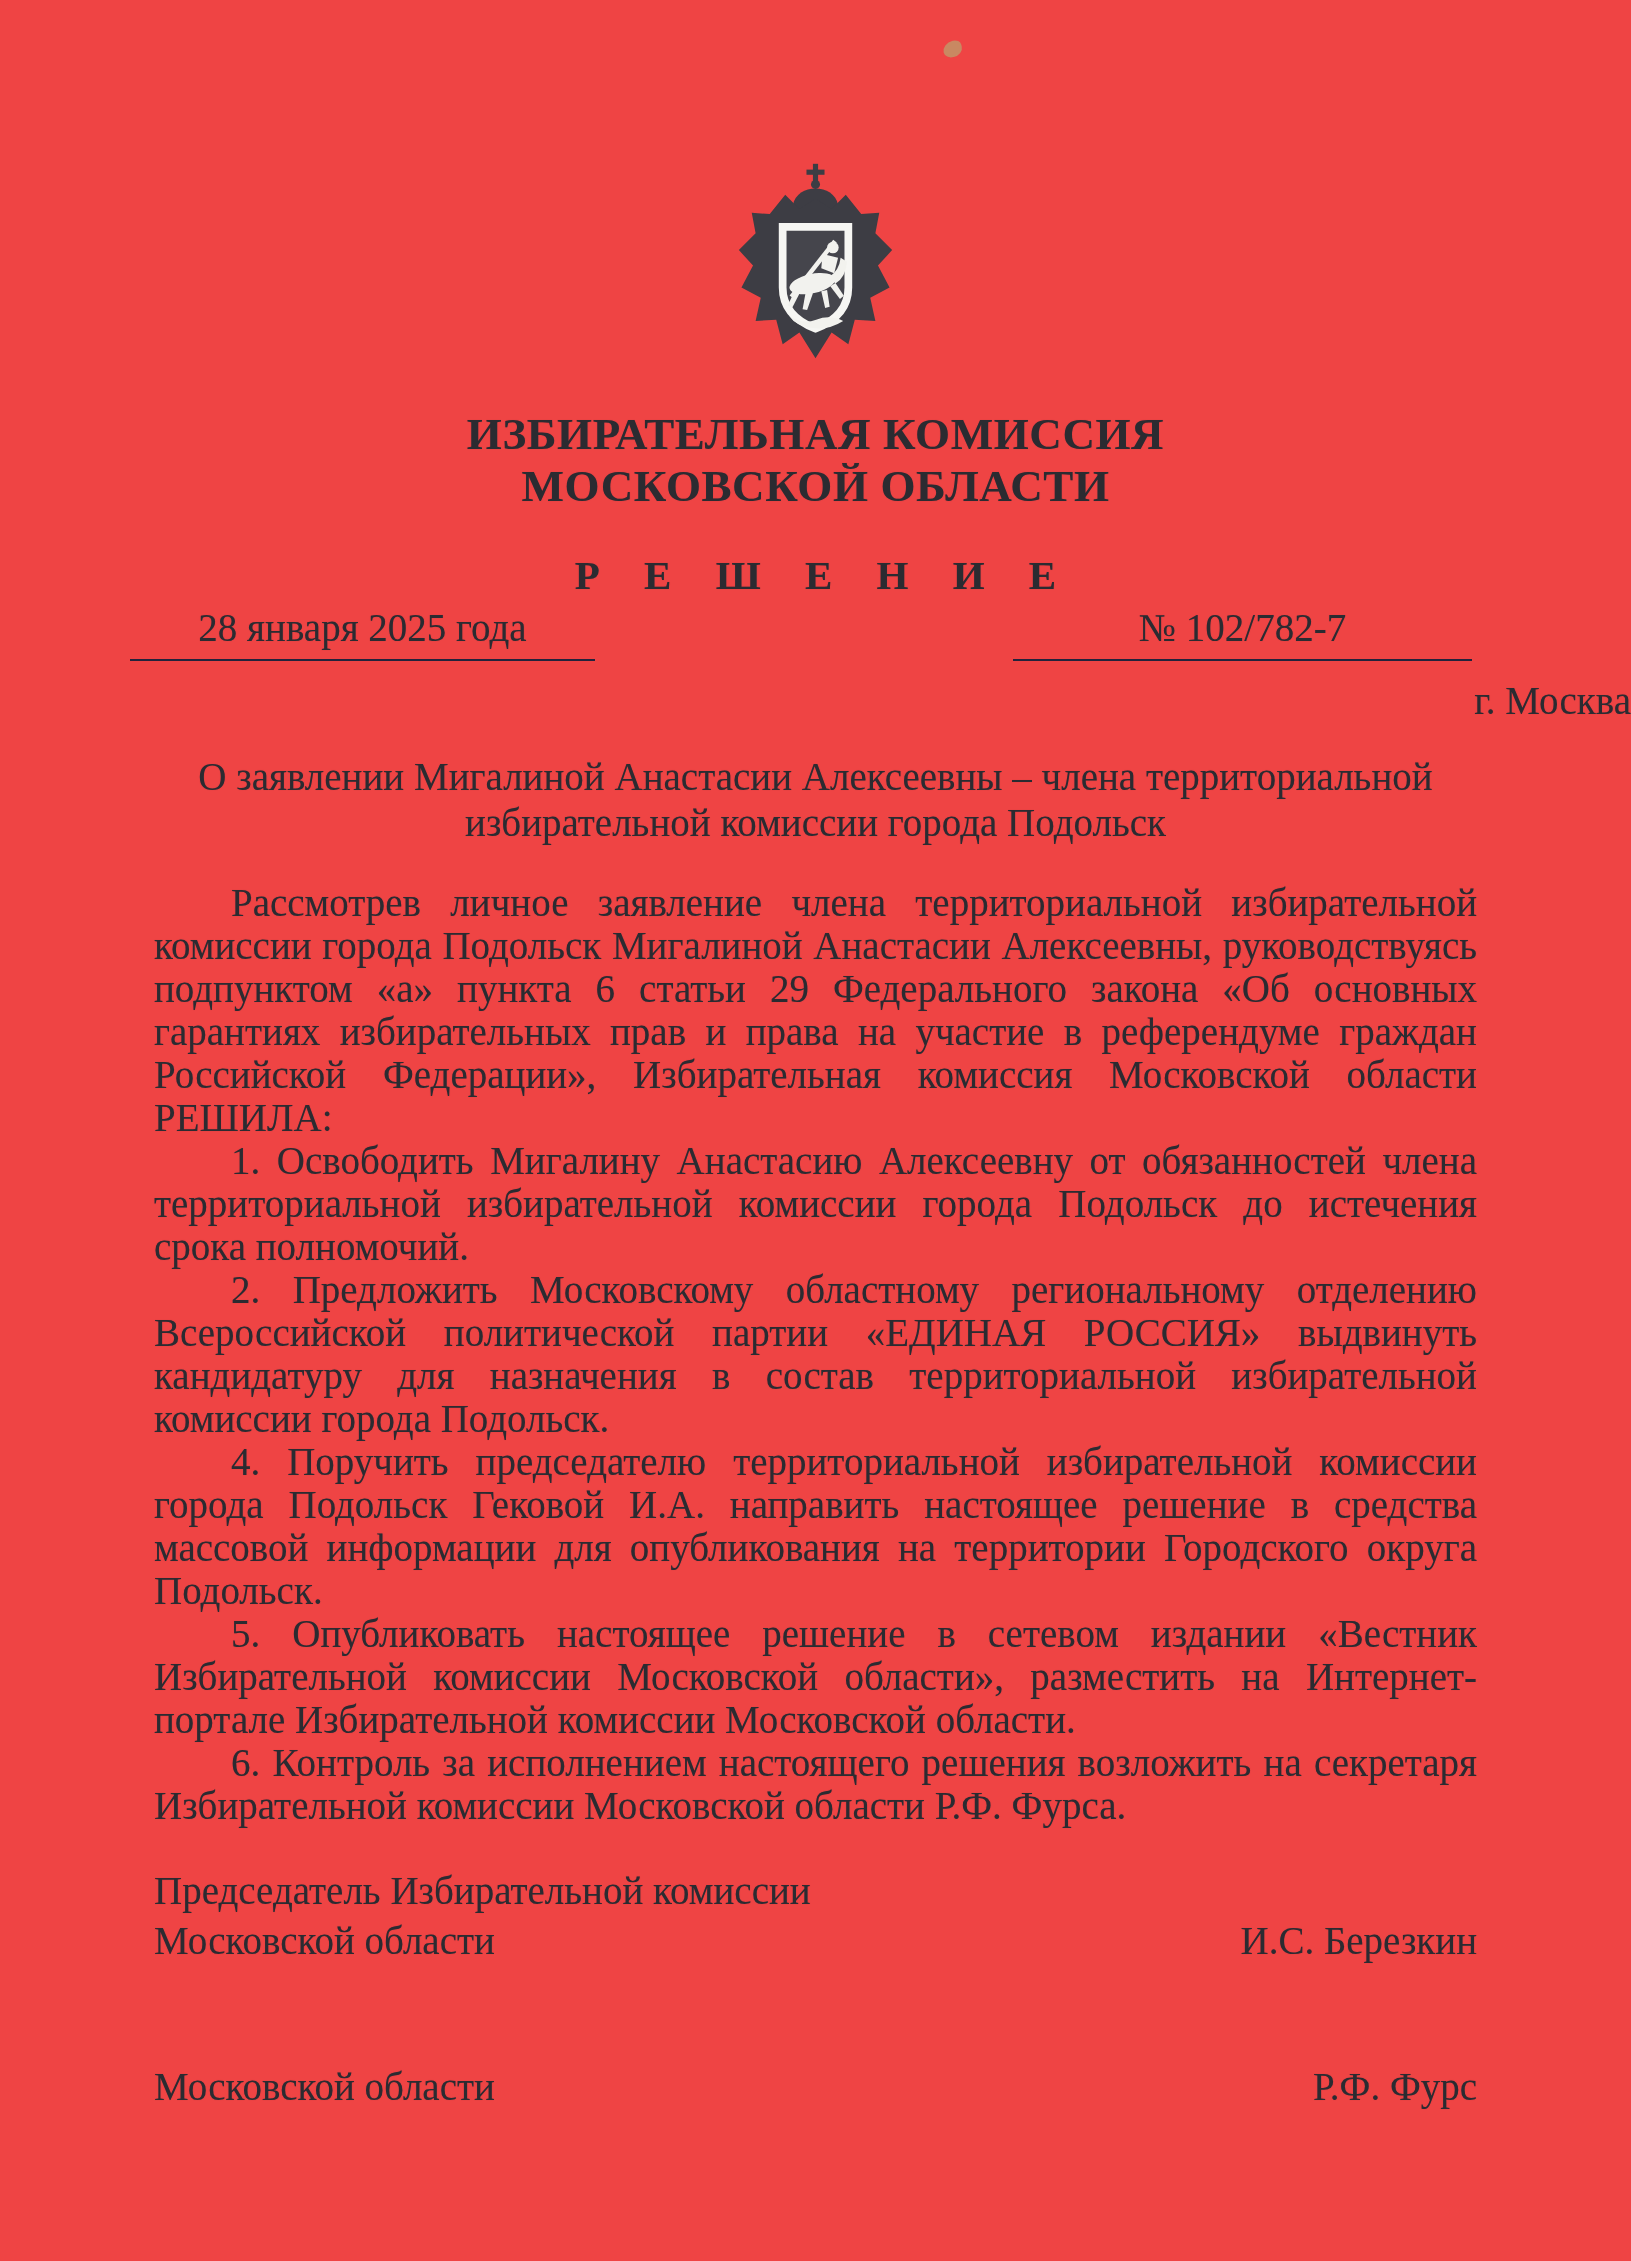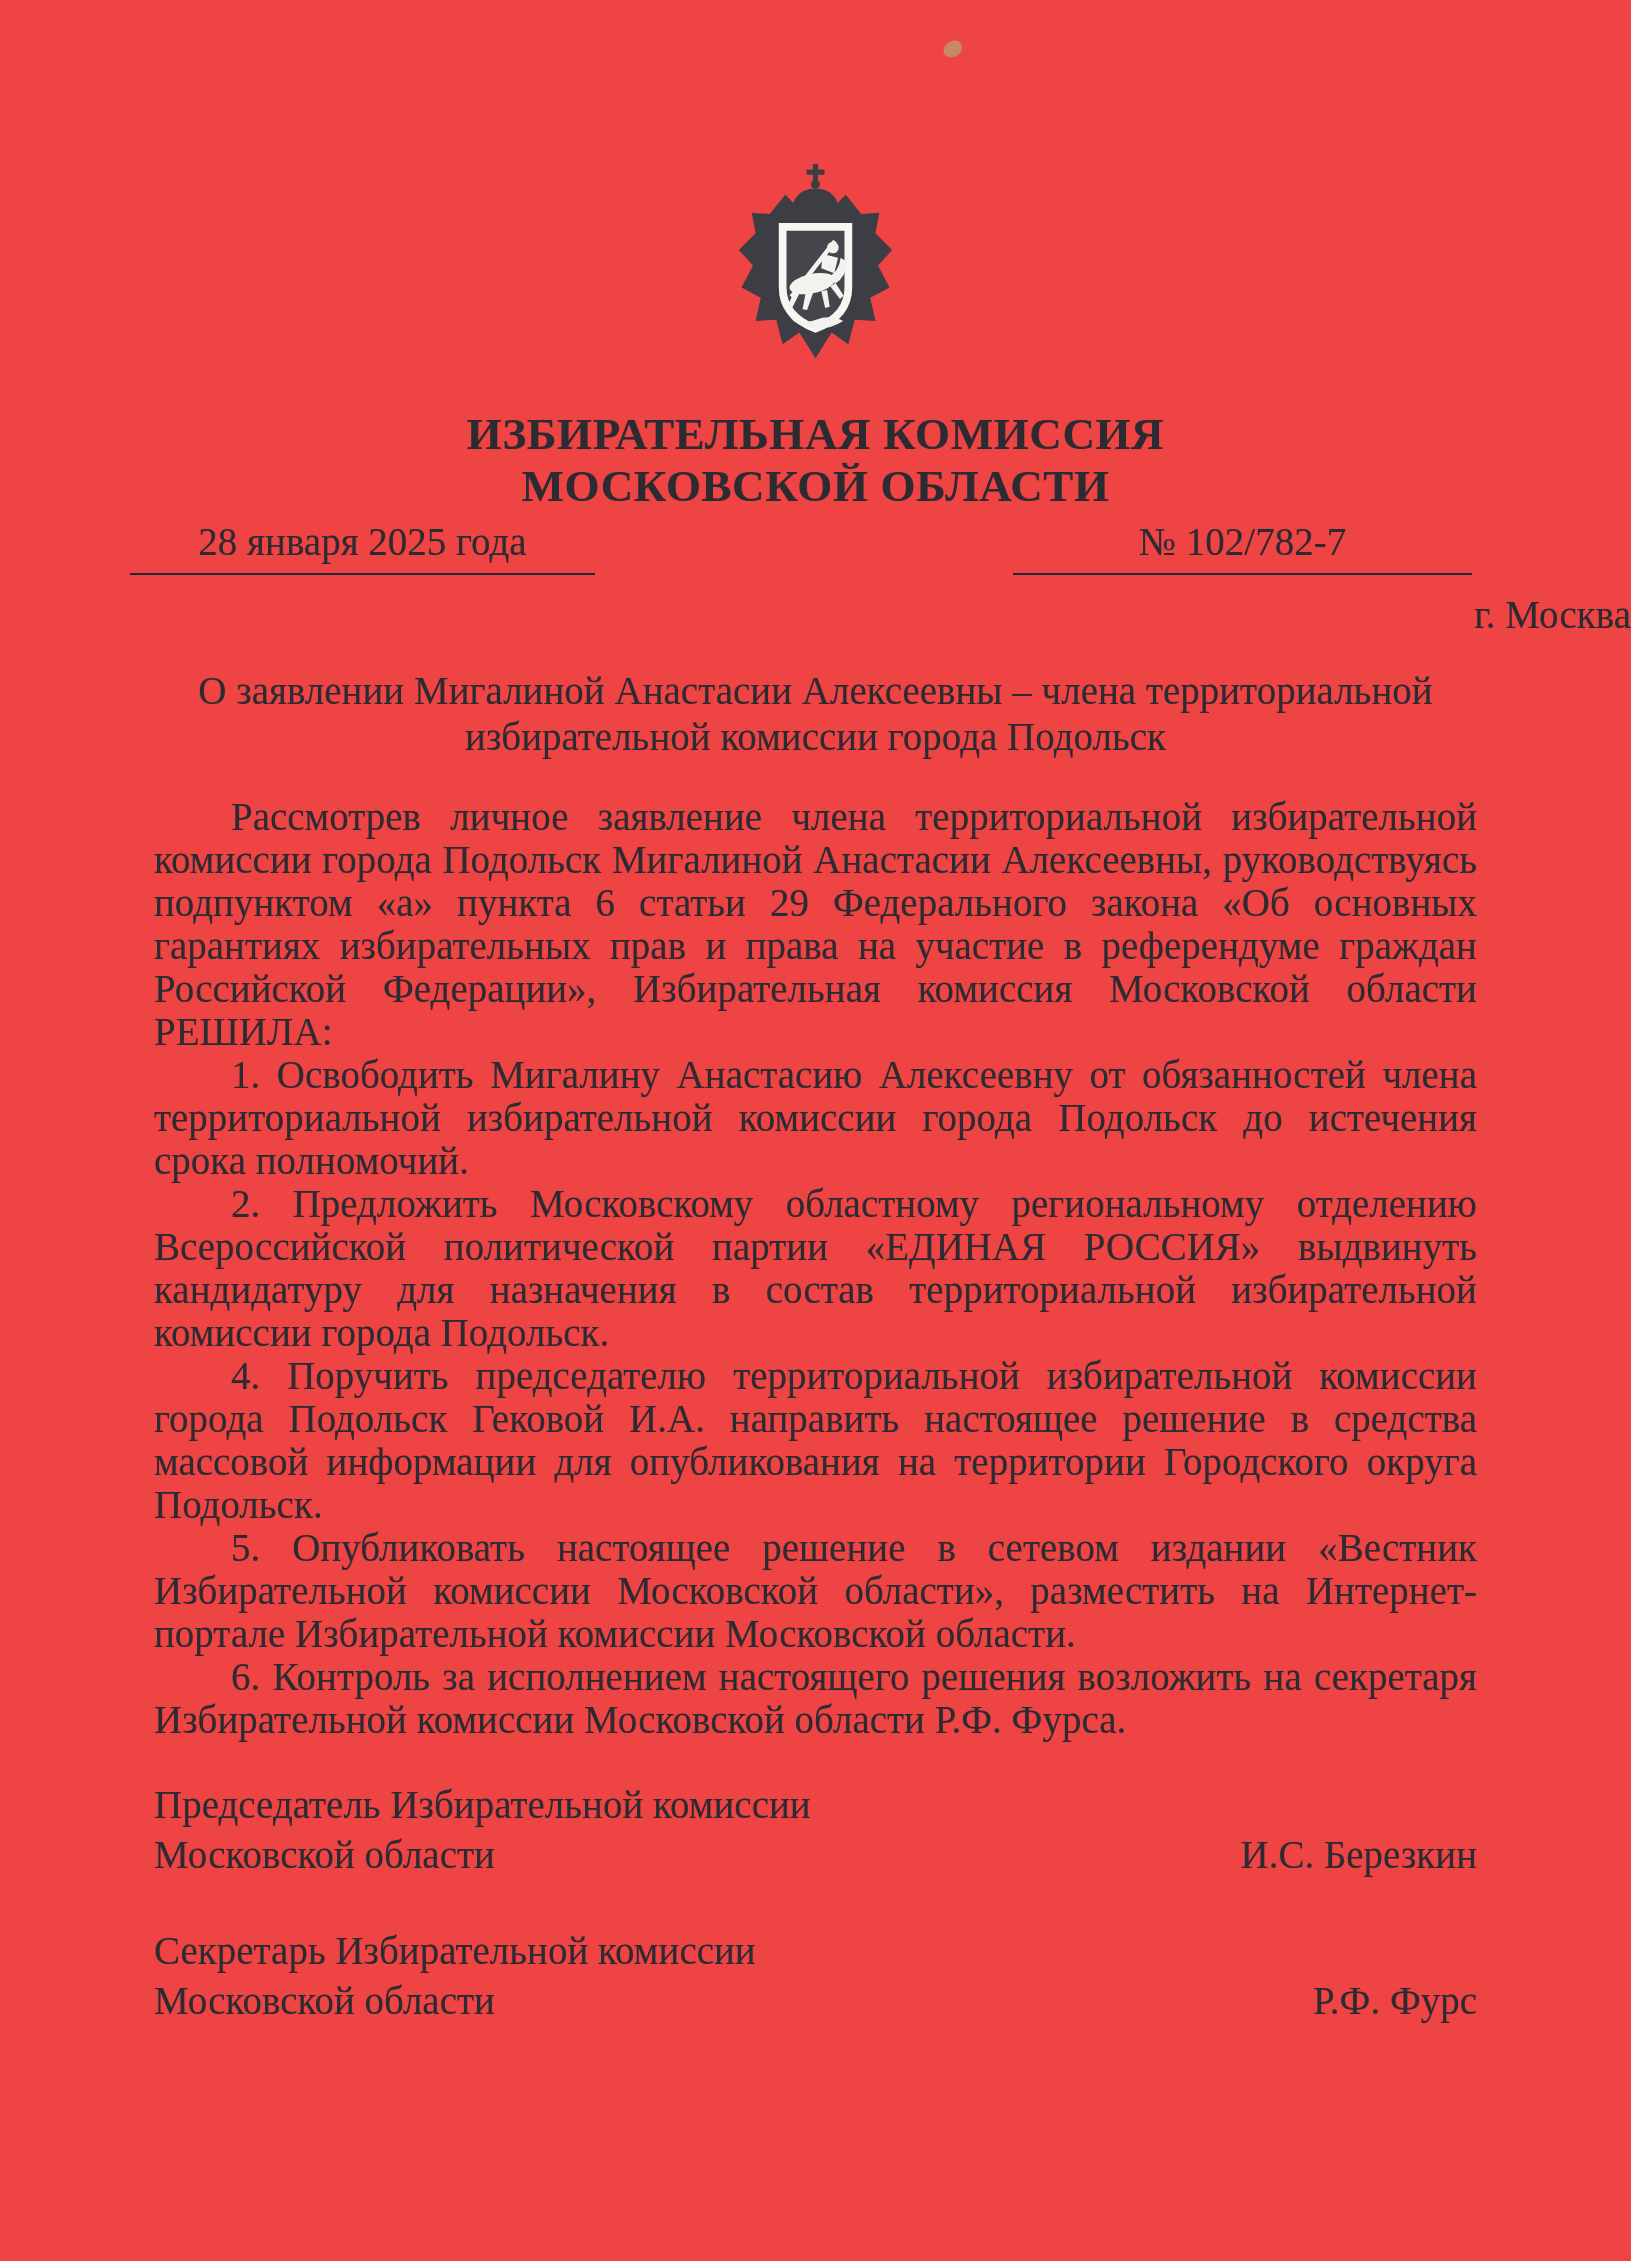--- a/index.html
+++ b/index.html
@@ -119,20 +119,21 @@
         <path d="M84,240 q20,14 42,6 q22,-8 42,2 q-22,14 -46,11 q-27,-2 -38,-19 z"></path>
       </g>
     </svg>
   </div>
 
   <div class="org">
     <span>ИЗБИРАТЕЛЬНАЯ КОМИССИЯ</span><br>
     <span>МОСКОВСКОЙ ОБЛАСТИ</span>
   </div>
 
+  <div class="doc-type">Р Е Ш Е Н И Е</div>
 
   <div class="meta-row">
     <div class="rule-box date-box">
       <span>28 января 2025 года</span>
     </div>
     <div class="rule-box num-box">
       <span>№ 102/782-7</span>
     </div>
   </div>
 
@@ -155,21 +156,21 @@
   <div class="sig">
     <div class="sig-row">
       <div class="sig-role">
         <span>Председатель Избирательной комиссии</span><br>
         <span>Московской области</span>
       </div>
       <div class="sig-name">И.С. Березкин</div>
     </div>
     <div class="sig-row">
       <div class="sig-role">
-        <span>Секретарь Избирательной комиссии</span><br>
+        <br>
         <span>Московской области</span>
       </div>
       <div class="sig-name">Р.Ф. Фурс</div>
     </div>
   </div>
 
 </div>
 
 
 </body></html>

